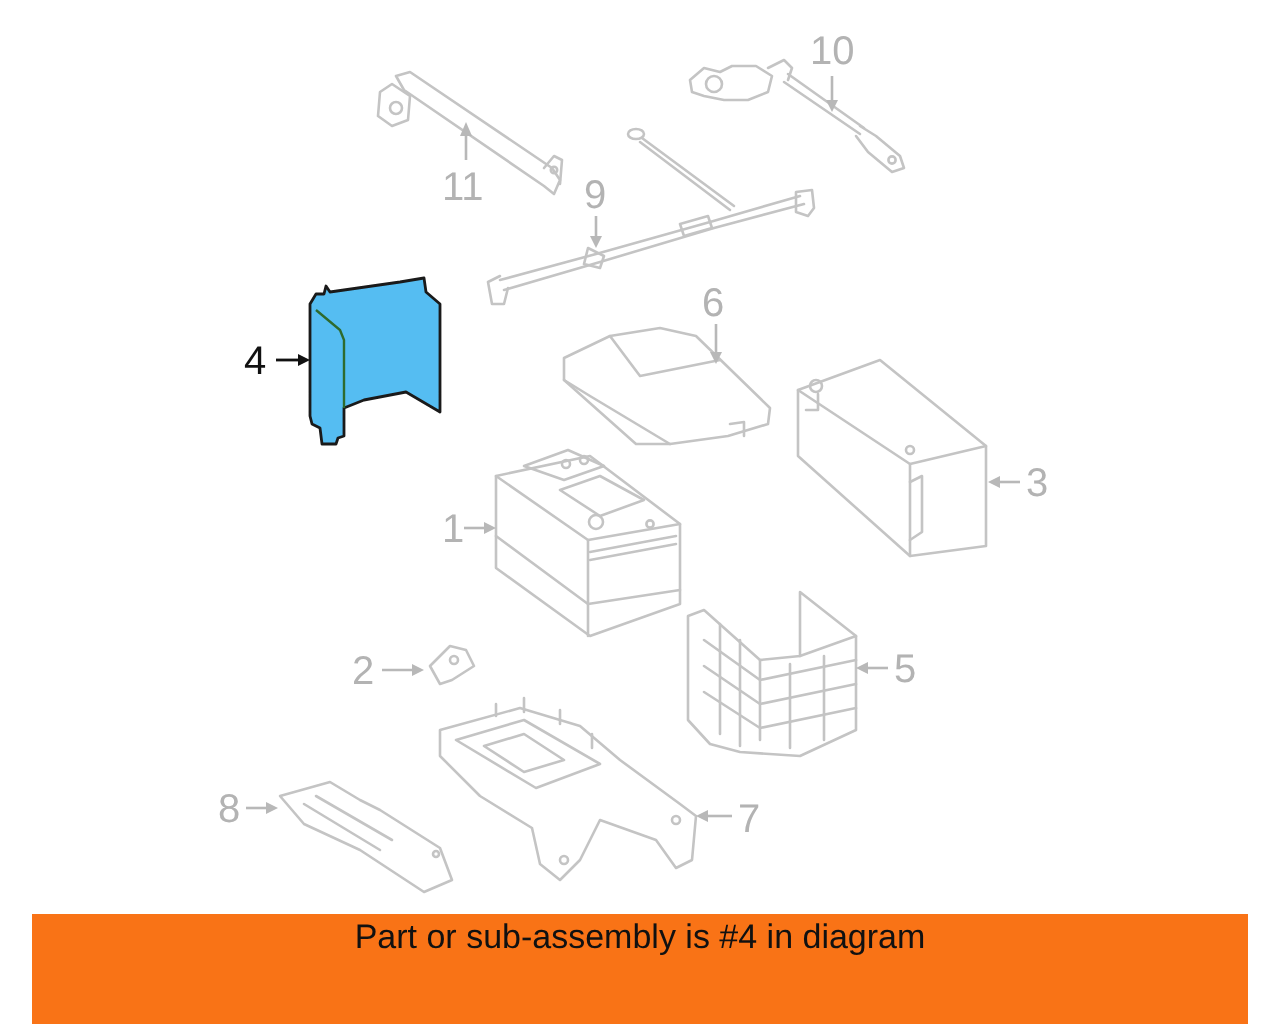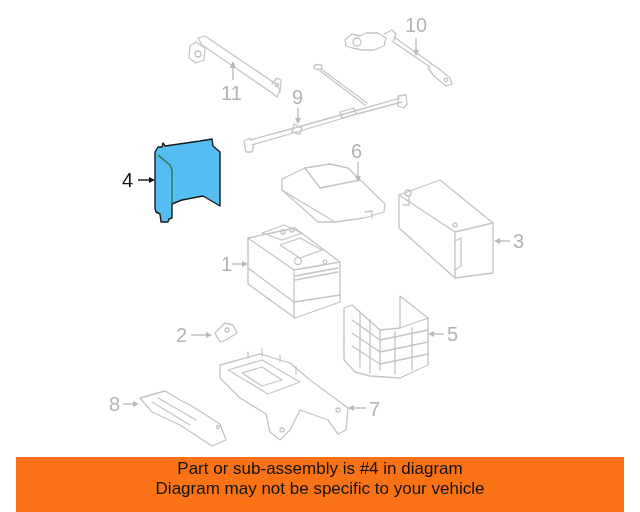--- a/index.html
+++ b/index.html
@@ -166,14 +166,13 @@
   </g>
   <g>
     <line x1="138" y1="180" x2="150" y2="180" stroke="#111111" stroke-width="1.4"></line>
     <polygon points="155,180 149,177 149,183" fill="#111111"></polygon>
     <text class="callout-hl" x="122" y="187">4</text>
   </g>
 </svg>
 
 <div class="banner">
   <div>Part or sub-assembly is #4 in diagram</div>
-  <div>Diagram may not be specific to your vehicle</div>
 </div>
 
 </body></html>

